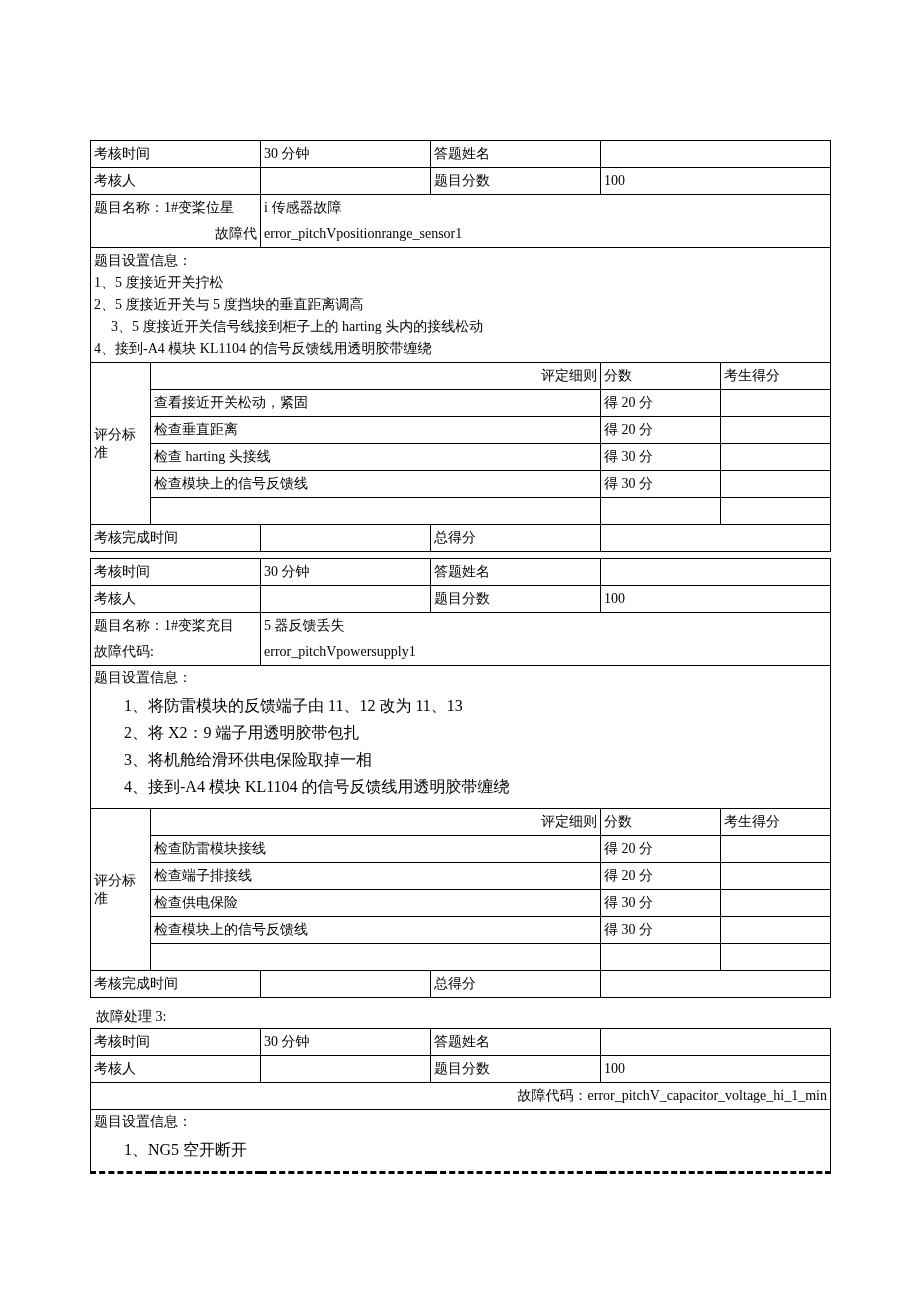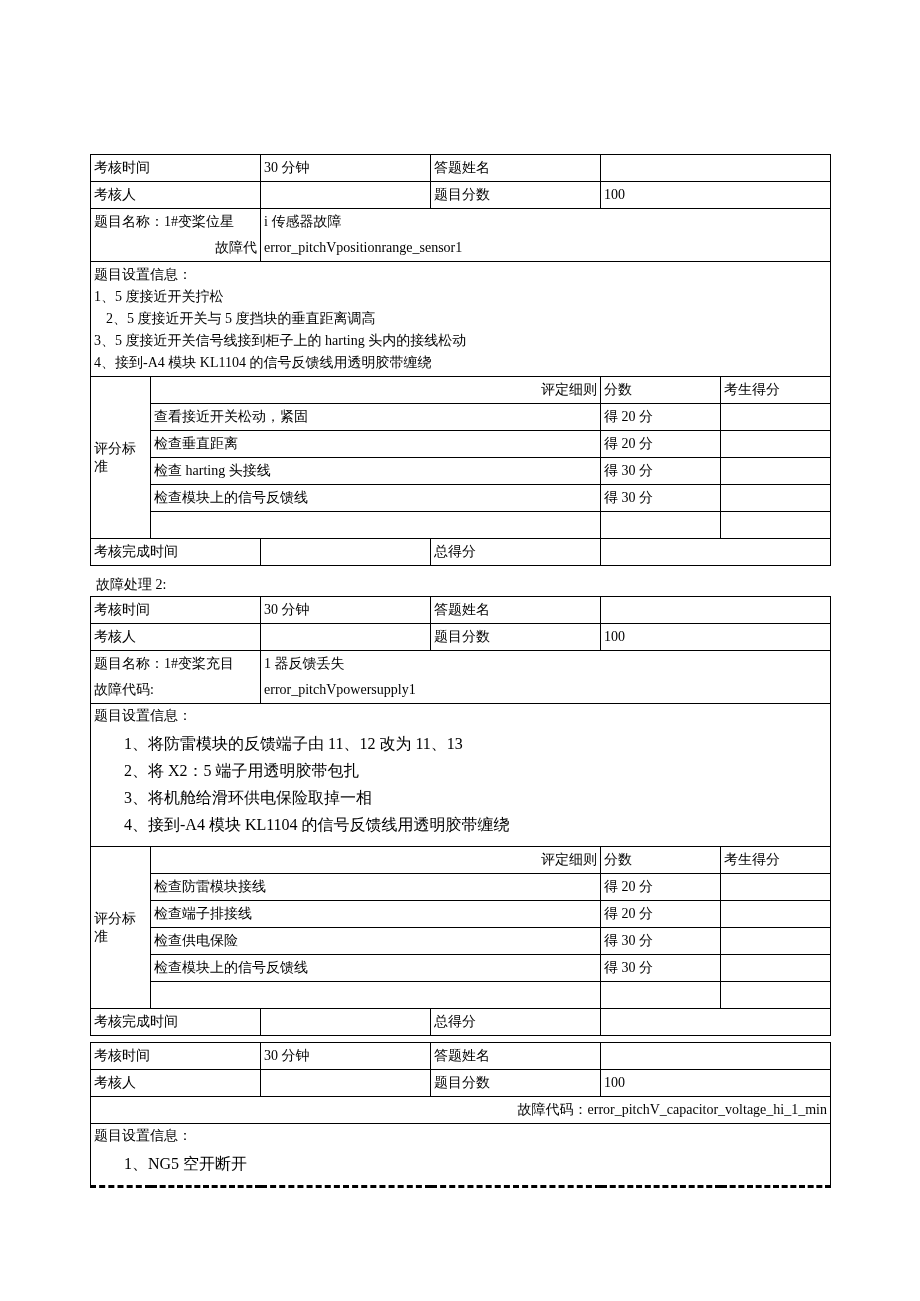--- a/index.html
+++ b/index.html
@@ -1,16 +1,16 @@
 <!DOCTYPE html>
 <html><head>
 <meta charset="utf-8">
 <style>
 body{margin:0;padding:0;background:#fff;font-family:"SimSun","宋体",serif;font-size:14px;color:#000}
-.page{width:740px;margin:14px auto;padding:140px 10px 40px}
+.page{width:740px;margin:0 auto;padding:140px 10px 40px}
 .tbl{border-collapse:collapse;width:100%;table-layout:fixed;margin-bottom:6px}
 .tbl td{border:1px solid #000;padding:4px 3px;font-size:14px;vertical-align:middle;height:18px;word-break:break-all}
 .tbl td.nb{border-top:none}
 .tbl td.nbb{border-bottom:none}
 .tbl td.c{text-align:right}
 .sect{margin:10px 0 2px 6px;font-size:14px}
 ul.fixlist{margin:6px 0 6px 0;padding:0;list-style:none}
 ul.fixlist li{padding:3px 0 3px 30px;font-size:16px}
 </style>
 </head>
@@ -48,24 +48,24 @@
   <td colspan="2" class="nb" style="text-align:right">故障代</td>
   <td colspan="4" class="nb">error_pitchVpositionrange_sensor1</td>
 </tr>
 <tr>
   <td colspan="6" class="nbb" style="padding:4px 3px 2px">题目设置信息：</td>
 </tr>
 <tr>
           <td colspan="6" class="nb nbb" style="padding:2px 3px">1、5 度接近开关拧松</td>
         </tr>
 <tr>
-          <td colspan="6" class="nb nbb" style="padding:2px 15px">2、5 度接近开关与 5 度挡块的垂直距离调高</td>
-        </tr>
-<tr>
-          <td colspan="6" class="nb nbb" style="padding:2px 3px">3、5 度接近开关信号线接到柜子上的 harting 头内的接线松动</td>
+          <td colspan="6" class="nb nbb" style="padding:2px 3px">2、5 度接近开关与 5 度挡块的垂直距离调高</td>
+        </tr>
+<tr>
+          <td colspan="6" class="nb nbb" style="padding:2px 20px">3、5 度接近开关信号线接到柜子上的 harting 头内的接线松动</td>
         </tr>
 <tr>
           <td colspan="6" class="nb" style="padding:2px 3px 4px">4、接到-A4 模块 KL1104 的信号反馈线用透明胶带缠绕</td>
         </tr>
 
 <tr>
   <td rowspan="6">评分标准</td>
   <td colspan="3" class="c">评定细则</td>
   <td>分数</td>
   <td>考生得分</td>
@@ -98,21 +98,20 @@
 
 <tr>
   <td colspan="2">考核完成时间</td>
   <td></td>
   <td>总得分</td>
   <td colspan="2"></td>
 </tr>
 </tbody>
     </table>
 
-<div class="sect">故障处理 2:</div>
 
 <table class="tbl">
 <colgroup>
         <col style="width:60px">
         <col style="width:110px">
         <col style="width:170px">
         <col style="width:170px">
         <col style="width:120px">
         <col style="width:110px">
       </colgroup>
@@ -125,32 +124,32 @@
   <td colspan="2"></td>
 </tr>
 <tr>
   <td colspan="2">考核人</td>
   <td></td>
   <td>题目分数</td>
   <td colspan="2">100</td>
 </tr>
 <tr>
   <td colspan="2" class="nbb"><span>题目名称：</span><span>1#变桨充目</span></td>
-  <td colspan="4" class="nbb">1 器反馈丢失</td>
+  <td colspan="4" class="nbb">5 器反馈丢失</td>
 </tr>
 <tr>
   <td colspan="2" class="nb" style="text-align:left">故障代码:</td>
   <td colspan="4" class="nb">error_pitchVpowersupply1</td>
 </tr>
 <tr>
   <td colspan="6" style="padding:3px 3px 1px">
     <div>题目设置信息：</div>
     <ul class="fixlist">
       <li>1、将防雷模块的反馈端子由 11、12 改为 11、13</li>
-      <li>2、将 X2：5 端子用透明胶带包扎</li>
+      <li>2、将 X2：9 端子用透明胶带包扎</li>
       <li>3、将机舱给滑环供电保险取掉一相</li>
       <li>4、接到-A4 模块 KL1104 的信号反馈线用透明胶带缠绕</li>
     </ul>
   </td>
 </tr>
 
 <tr>
   <td rowspan="6">评分标准</td>
   <td colspan="3" class="c">评定细则</td>
   <td>分数</td>
@@ -184,20 +183,21 @@
 
 <tr>
   <td colspan="2">考核完成时间</td>
   <td></td>
   <td>总得分</td>
   <td colspan="2"></td>
 </tr>
 </tbody>
     </table>
 
+<div class="sect">故障处理 3:</div>
 
 <table class="tbl">
 <colgroup>
         <col style="width:60px">
         <col style="width:110px">
         <col style="width:170px">
         <col style="width:170px">
         <col style="width:120px">
         <col style="width:110px">
       </colgroup>

